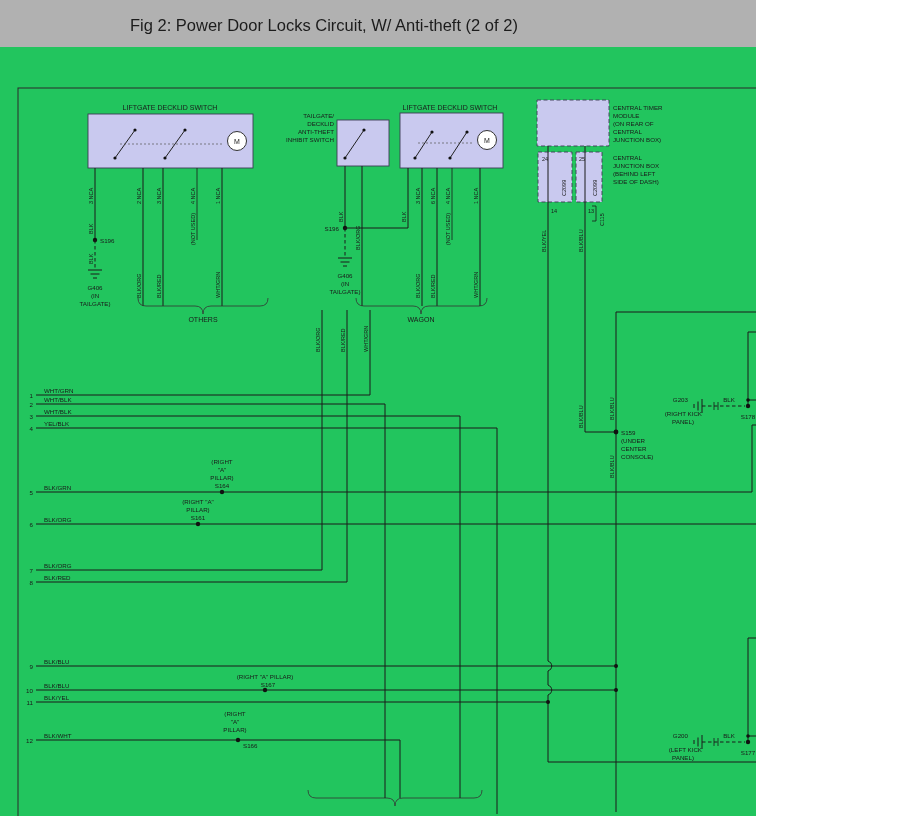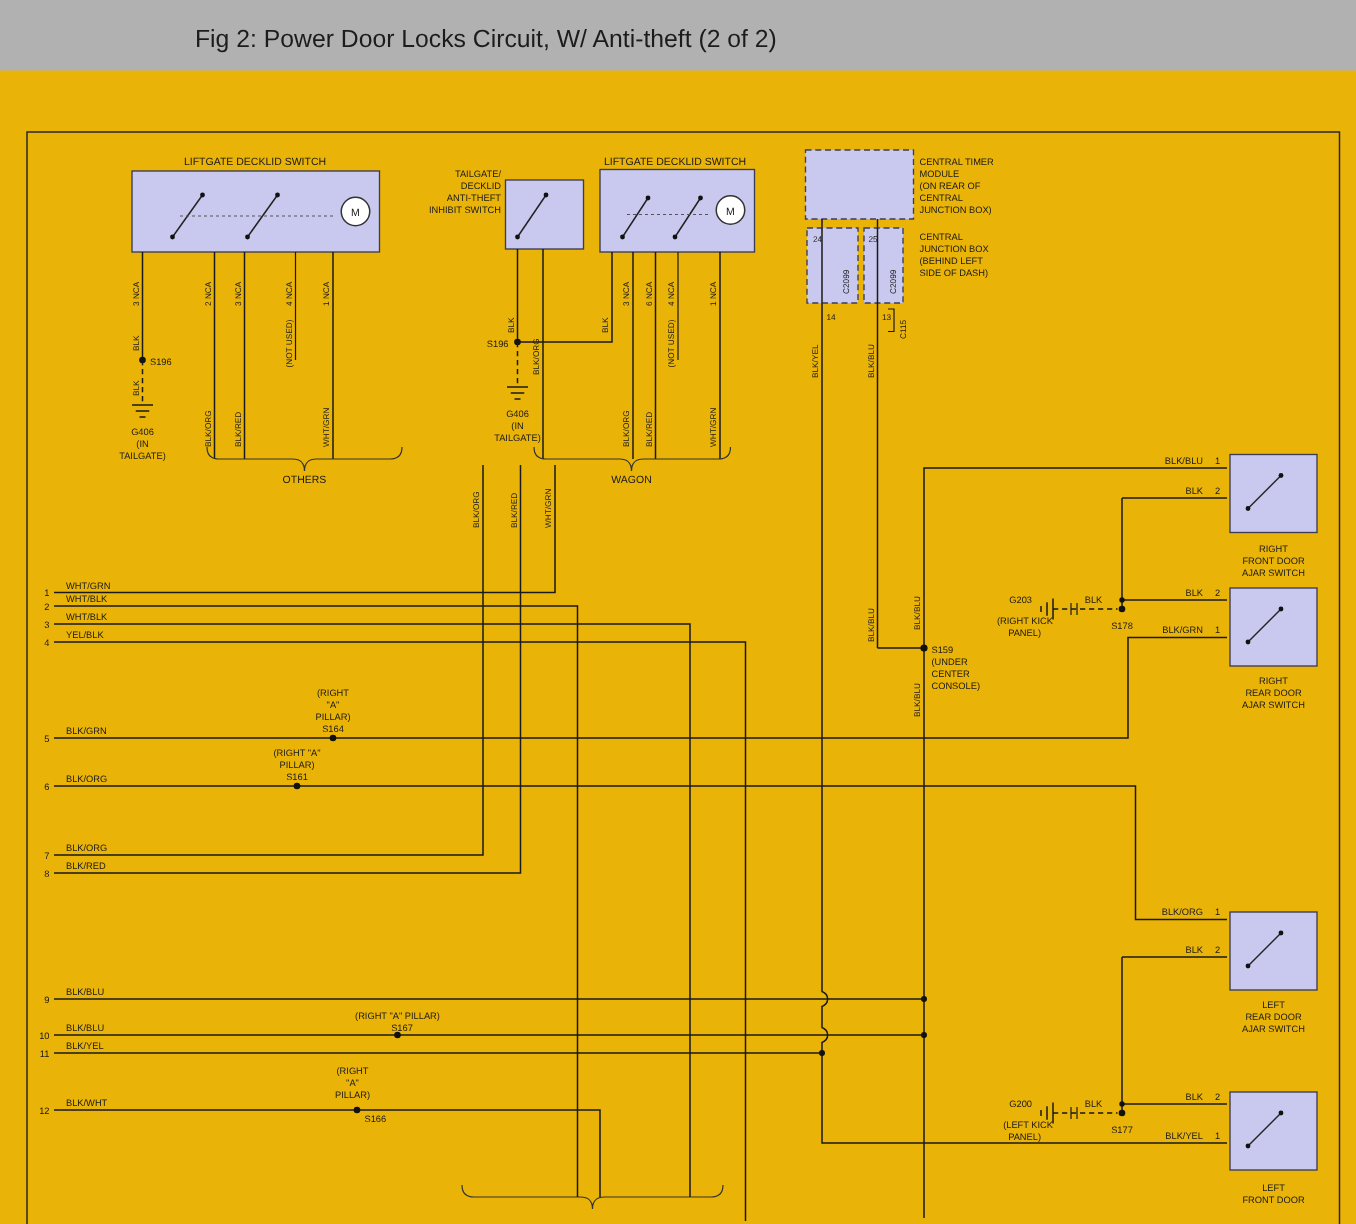--- a/index.html
+++ b/index.html
@@ -1,16 +1,16 @@
 <!DOCTYPE html>
 <html><head>
 <meta charset="utf-8">
 <style>
   html,body{margin:0;padding:0;background:#ffffff;}
-  #page{position:relative;width:904px;height:816px;background:#eab308;overflow:hidden;
+  #page{position:relative;width:756px;height:816px;background:#22c55e;overflow:hidden;
         font-family:"Liberation Sans", sans-serif;}
   svg{display:block}
   text{fill:#1a1a1a;stroke:none;font-family:"Liberation Sans", sans-serif;}
   .title{font-size:16.5px;fill:#1c1c1c;}
   .t5{font-size:5.5px;}
   .t6{font-size:6.2px;}
   .t7{font-size:7px;}
   .mid{text-anchor:middle;}
   .end{text-anchor:end;}
   .w{stroke:#1a1a1a;stroke-width:1;fill:none;}

